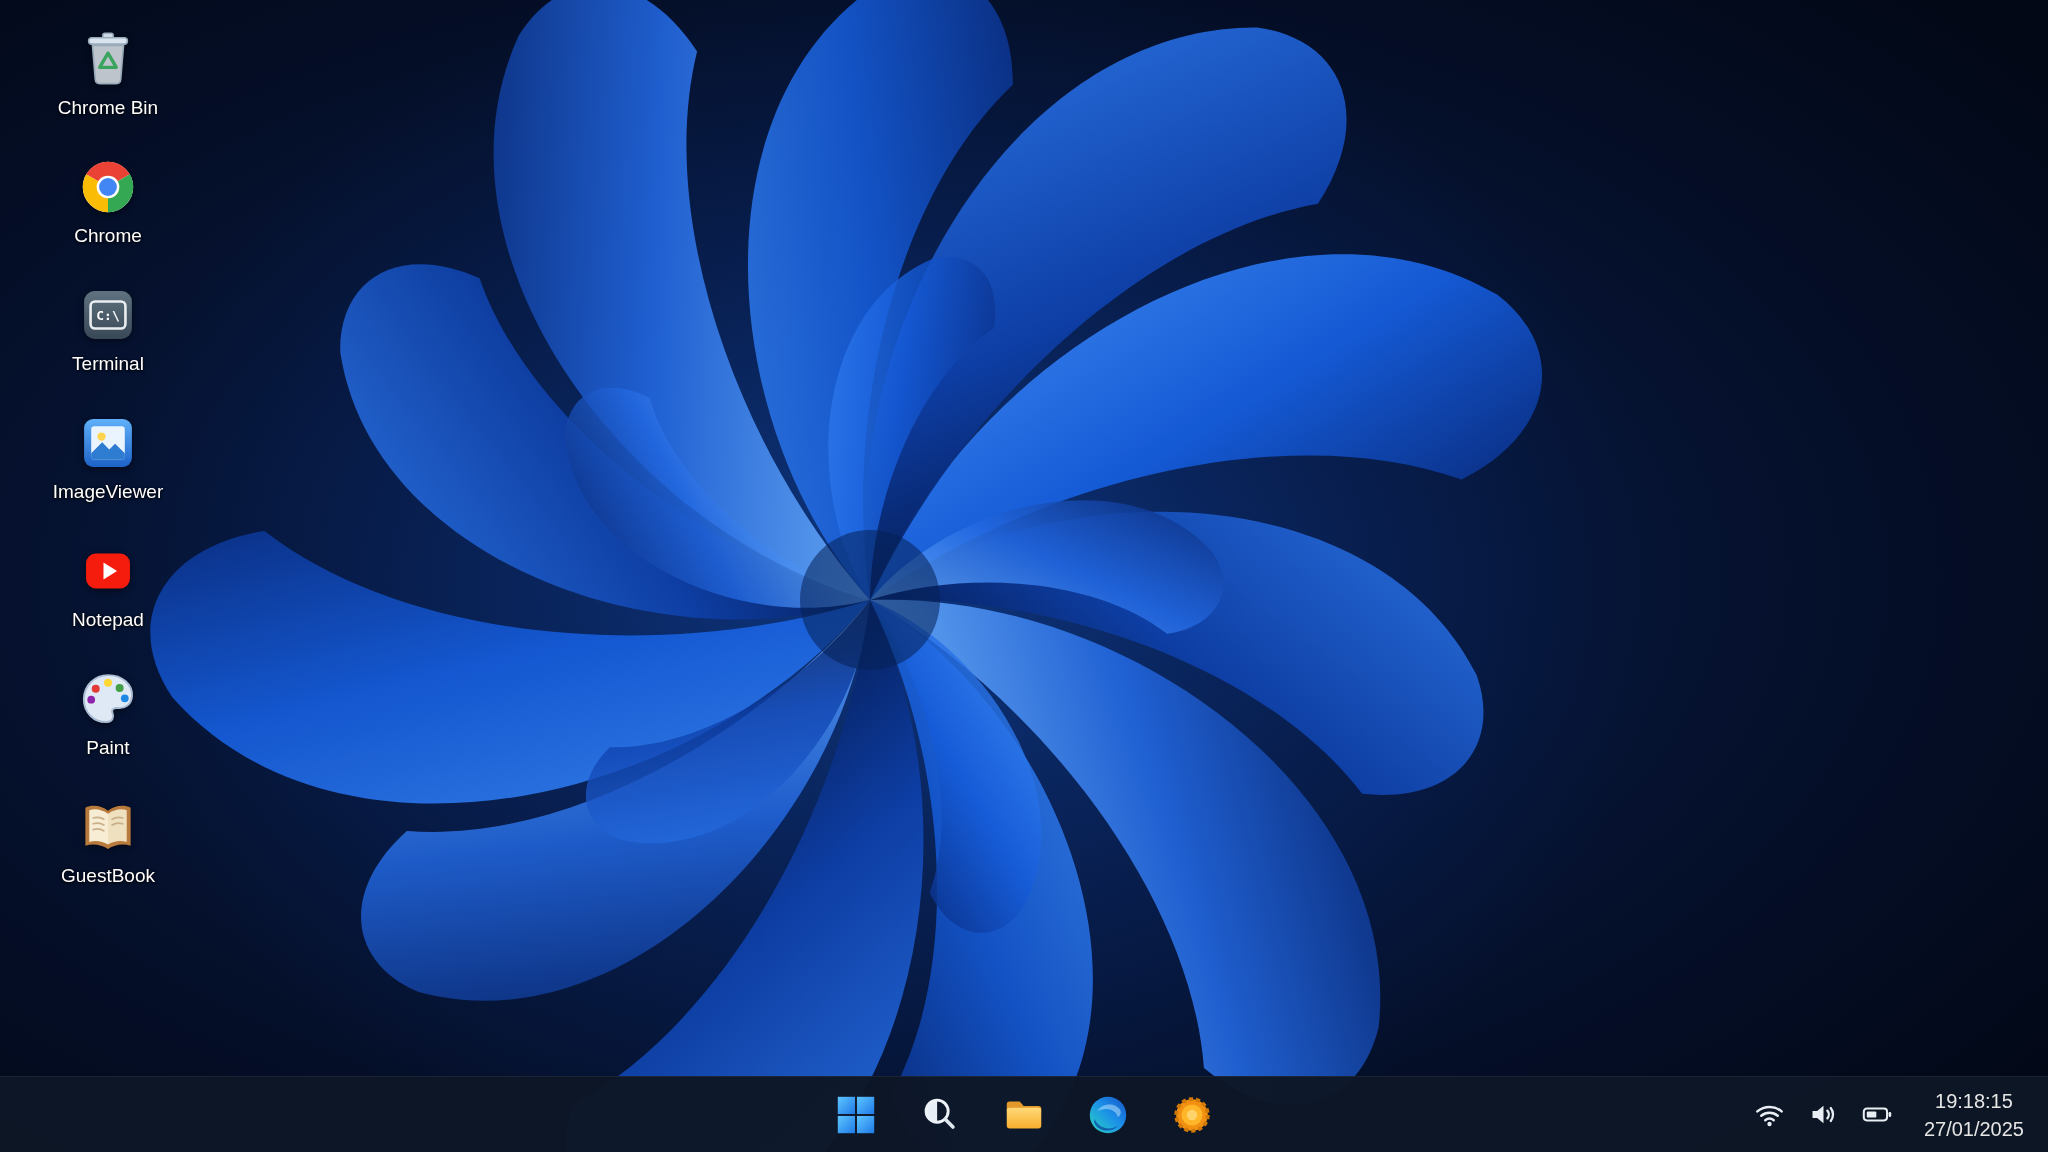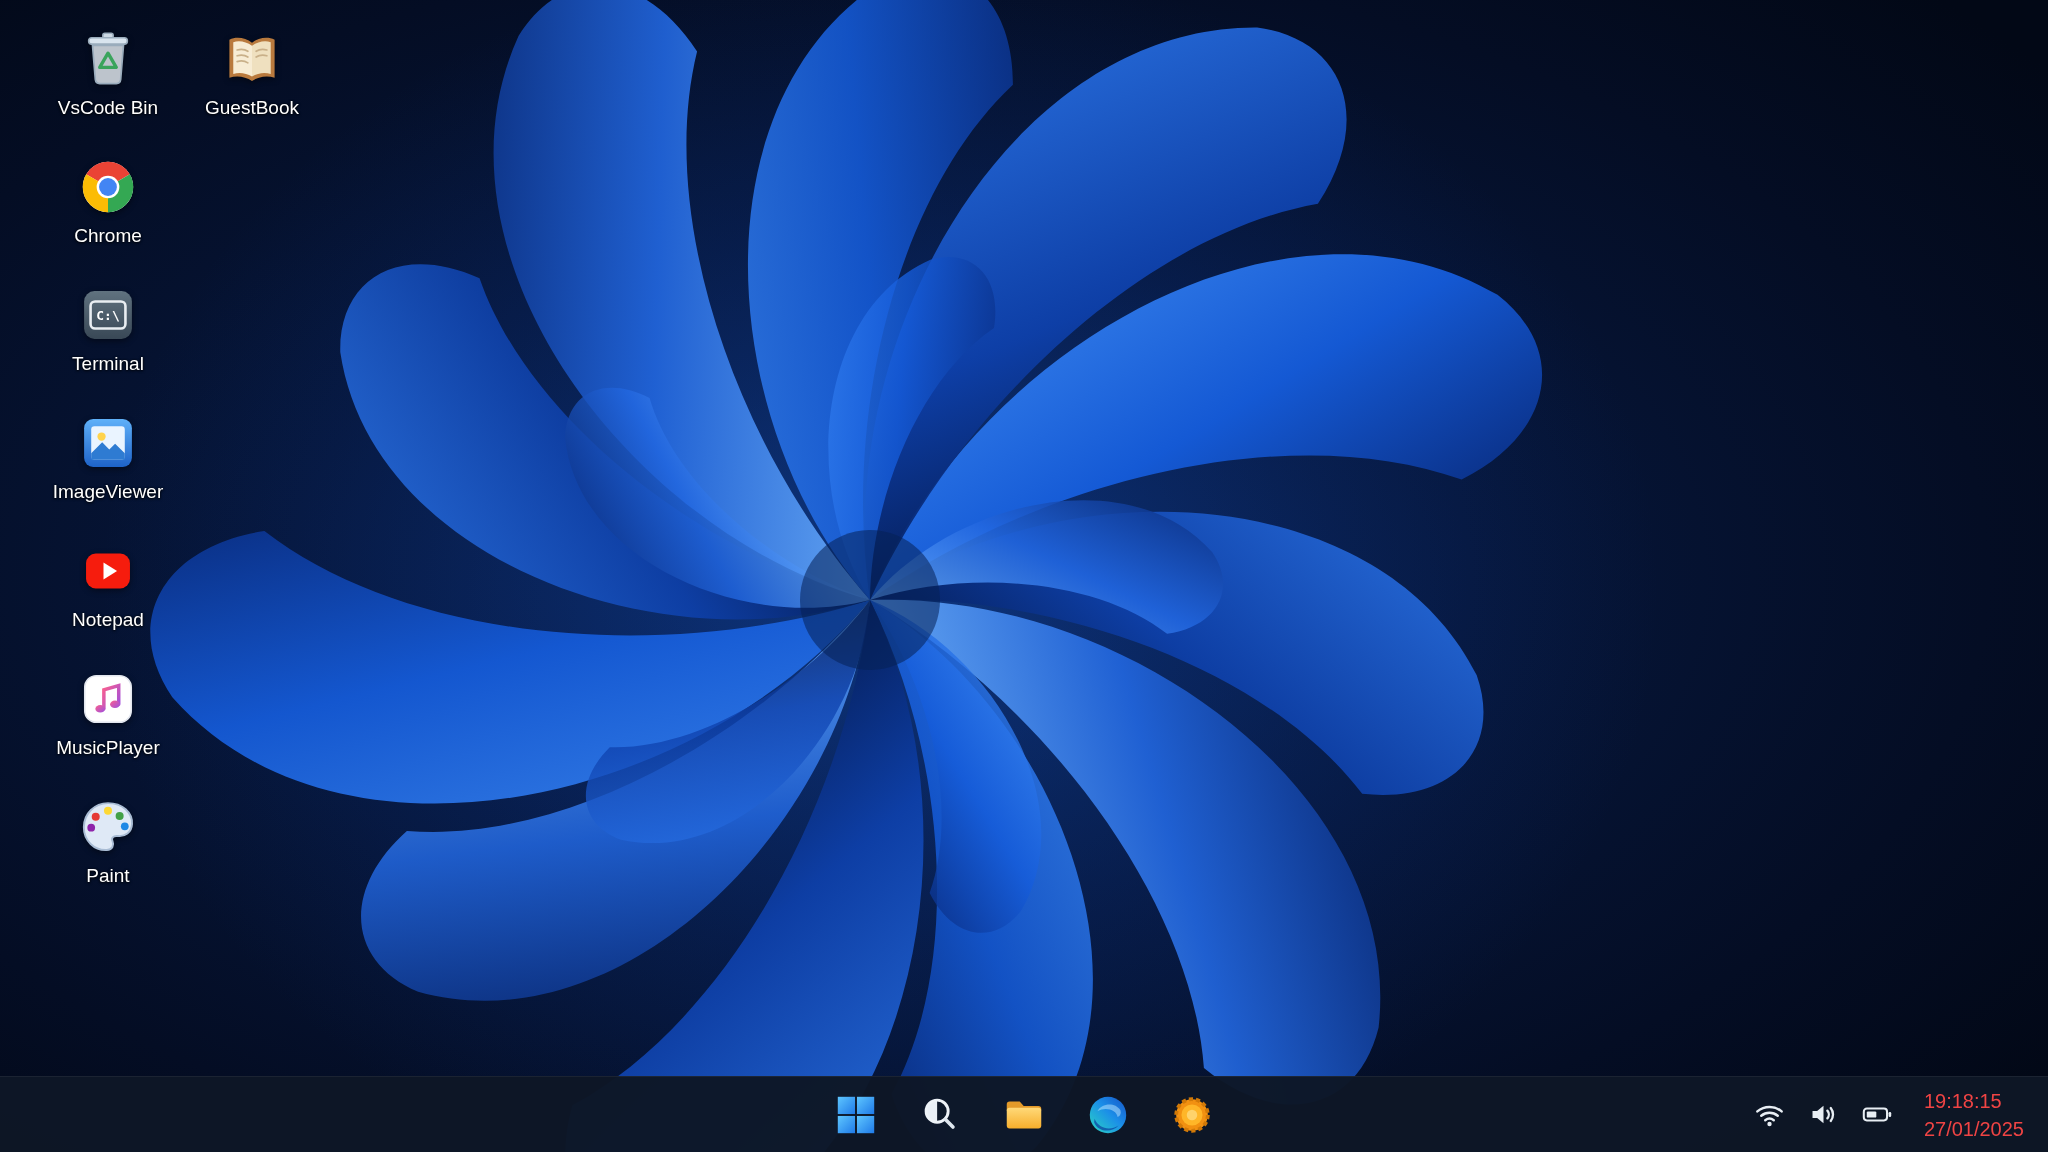--- a/index.html
+++ b/index.html
@@ -32,21 +32,21 @@
   .tb-btn{width:58px;height:58px;border:none;background:transparent;
           border-radius:8px;display:flex;align-items:center;
           justify-content:center;cursor:pointer}
   .tb-btn svg{width:46px;height:46px;display:block}
 
   .tray{position:absolute;right:14px;top:0;height:100%;
         display:flex;align-items:center;gap:10px}
   .tray-ic{width:44px;height:44px;display:flex;align-items:center;
            justify-content:center;border-radius:6px;cursor:pointer}
   .tray-ic svg{width:31px;height:31px;display:block}
-  .clock{color:#ef4444;text-align:left;font-size:20px;line-height:1.4;
+  .clock{color:#e5e5e5;text-align:center;font-size:20px;line-height:1.4;
          padding:4px 10px;border-radius:6px;cursor:pointer;margin-left:4px}
 </style>
 </head>
 <body>
 
 <div class="desktop">
 
   <svg class="wallpaper" viewBox="0 0 2048 1152" preserveAspectRatio="xMidYMid slice" aria-hidden="true">
     <defs>
       <radialGradient id="bgGrad" cx="43%" cy="50%" r="72%">
@@ -106,21 +106,21 @@
 
     <div class="dicon">
       <span class="glyph">
         <svg viewBox="0 0 48 48">
           <rect x="20" y="4" width="8" height="4" rx="1.6" fill="#cdd9e4" stroke="#9aacbc" stroke-width="1.2"></rect>
           <rect x="9" y="7.5" width="30" height="5" rx="2.4" fill="#d9e4ee" stroke="#9aacbc" stroke-width="1.2"></rect>
           <path d="M12 13.5 h24 l-2.2 26.5 a3.4 3.4 0 0 1 -3.4 3 H17.6 a3.4 3.4 0 0 1 -3.4 -3 Z" fill="#e7eef5" fill-opacity="0.82" stroke="#9aacbc" stroke-width="1.3"></path>
           <path d="M24 19.5 l6.4 11 H17.6 Z" fill="none" stroke="#3aa45c" stroke-width="2.6" stroke-linejoin="round"></path>
         </svg>
       </span>
-      <span class="dlabel">VsCode Bin</span>
+      <span class="dlabel">Chrome Bin</span>
     </div>
 
 
     <div class="dicon">
       <span class="glyph">
         <svg viewBox="0 0 48 48">
           <circle cx="24" cy="24" r="19.5" fill="#fff"></circle>
           <path d="M24 24 L7.1 14.2 A19.5 19.5 0 0 1 40.9 14.2 Z" fill="#ea4335"></path>
           <path d="M24 24 L40.9 14.2 A19.5 19.5 0 0 1 24 43.5 Z" fill="#34a853"></path>
           <path d="M24 24 L24 43.5 A19.5 19.5 0 0 1 7.1 14.2 Z" fill="#fbbc05"></path>
@@ -171,37 +171,20 @@
     <div class="dicon">
       <span class="glyph">
         <svg viewBox="0 0 48 48">
           <rect x="7" y="10.5" width="34" height="27" rx="7.5" fill="#f61c0d"></rect>
           <path d="M20.5 17.5 L31 24 L20.5 30.5 Z" fill="#fff"></path>
         </svg>
       </span>
       <span class="dlabel">Notepad</span>
     </div>
 
-    <div class="dicon">
-      <span class="glyph">
-        <svg viewBox="0 0 48 48">
-          <defs>
-              <linearGradient id="mpGrad" x1="0" y1="0" x2="1" y2="1">
-            <stop offset="0" stop-color="#fa5f8e"></stop>
-                <stop offset="1" stop-color="#9d4fe0"></stop>
-              </linearGradient>
-            </defs>
-          <rect x="6" y="6" width="36" height="36" rx="9" fill="#fff" stroke="#e2e6ee" stroke-width="1.2"></rect>
-          <path d="M20.8 31.5 V16.8 l11.5 -3.2 V28" stroke="url(#mpGrad)" stroke-width="2.7" fill="none" stroke-linecap="round"></path>
-          <ellipse cx="18" cy="31.6" rx="3.8" ry="2.9" fill="url(#mpGrad)"></ellipse>
-          <ellipse cx="29.4" cy="28.1" rx="3.8" ry="2.9" fill="url(#mpGrad)"></ellipse>
-        </svg>
-      </span>
-      <span class="dlabel">MusicPlayer</span>
-    </div>
 
     <div class="dicon">
       <span class="glyph">
         <svg viewBox="0 0 48 48">
           <path d="M24 5.5 C35.3 5.5 43 13 42.6 21.6 C42.3 28.4 37 31.6 31.6 31 C27.8 30.6 26.3 32.5 27.6 35.3 C28.8 37.9 27.4 41.6 23.2 41.8 C13.4 42.4 5.2 34.6 5.3 24.1 C5.4 13.6 13.6 5.5 24 5.5 Z" fill="#dfe9f6" stroke="#a9bcd4" stroke-width="1.5"></path>
           <circle cx="14.5" cy="16" r="3.1" fill="#e53935"></circle>
           <circle cx="24" cy="11.5" r="3.1" fill="#fdd835"></circle>
           <circle cx="33" cy="15.5" r="3.1" fill="#43a047"></circle>
           <circle cx="37" cy="23.5" r="3" fill="#1e88e5"></circle>
           <circle cx="11" cy="24.5" r="3" fill="#8e24aa"></circle>

